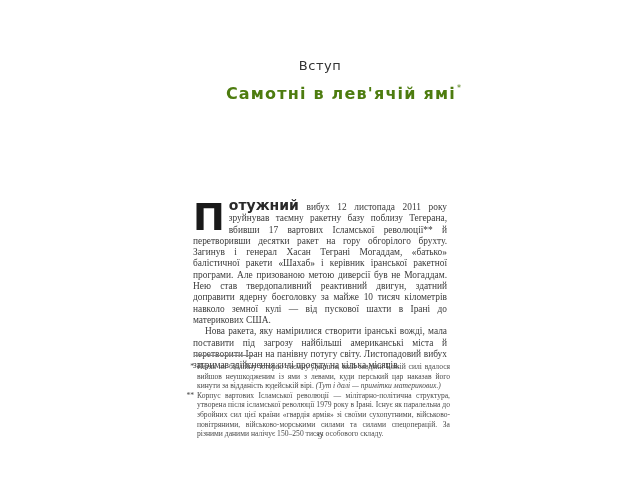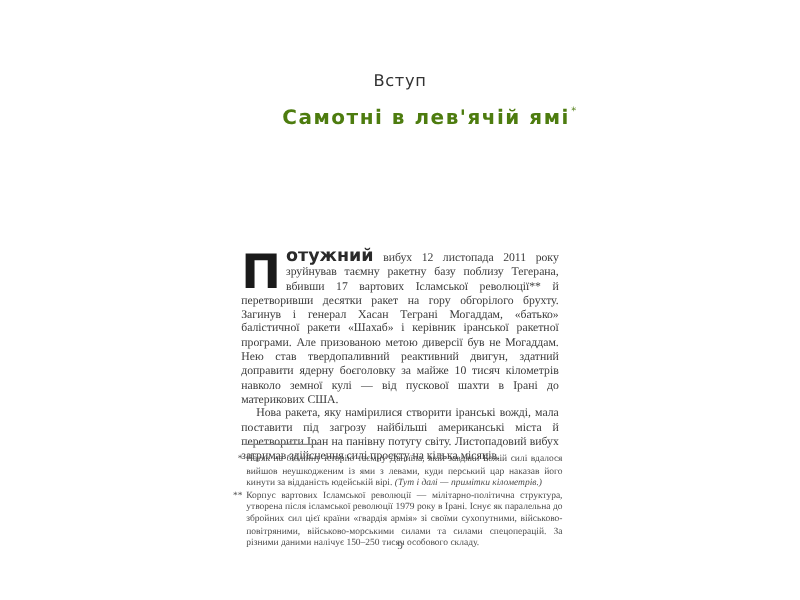--- a/index.html
+++ b/index.html
@@ -137,21 +137,21 @@
 
   <div class="body-text">
     <p><span class="dropcap">П</span><span class="lead-word">отужний</span><span> вибух 12 листопада 2011 року зруйнував таємну ракетну базу поблизу Тегерана, вбивши 17 вартових Ісламської революції** й перетворивши десятки ракет на гору обгорілого брухту. Загинув і генерал Хасан Теграні Могаддам, «батько» балістичної ракети «Шахаб» і керівник іранської ракетної програми. Але призованою метою диверсії був не Могаддам. Нею став твердопаливний реактивний двигун, здатний доправити ядерну боєголовку за майже 10 тисяч кілометрів навколо земної кулі — від пускової шахти в Ірані до материкових США.</span></p>
     <p class="indent">Нова ракета, яку намірилися створити іранські вожді, мала поставити під загрозу найбільші американські міста й перетворити Іран на панівну потугу світу. Листопадовий вибух затримав здійснення силі проєкту на кілька місяців.</p>
   </div>
 
   <div class="fn-rule"></div>
 
   <div class="footnotes">
     <p class="footnote">
-      <span class="marker">*</span><span>Натяк на біблійну історію таємну Даниїла, якій завдяки Божій силі вдалося вийшов неушкодженим із ями з левами, куди перський цар наказав його кинути за відданість юдейській вірі.</span> <em>(Тут і далі — примітки кілометрів.)</em>
+      <span class="marker">*</span><span>Натяк на біблійну історію таємну Даниїла, якій завдяки Божій силі вдалося вийшов неушкодженим із ями з левами, куди перський цар наказав його кинути за відданість юдейській вірі.</span> <em>(Тут і далі — примітки материкових.)</em>
     </p>
     <p class="footnote">
       <span class="marker">**</span><span>Корпус вартових Ісламської революції — мілітарно-політична структура, утворена після ісламської революції 1979 року в Ірані. Існує як паралельна до збройних сил цієї країни «гвардія армія» зі своїми сухопутними, військово-повітряними, військово-морськими силами та силами спецоперацій. За різними даними налічує 150–250 тисяч особового складу.</span>
     </p>
   </div>
 
   <div class="page-number">9</div>
 
 </div>
 

